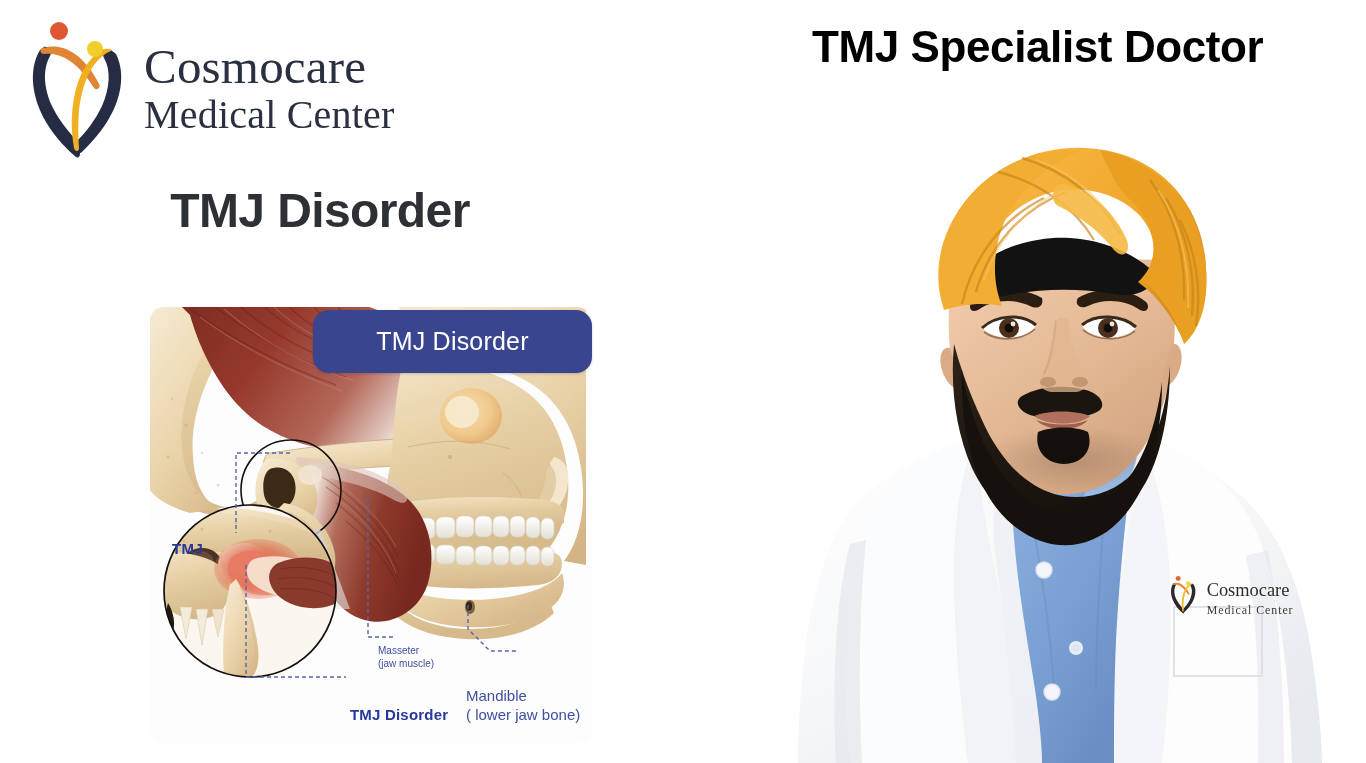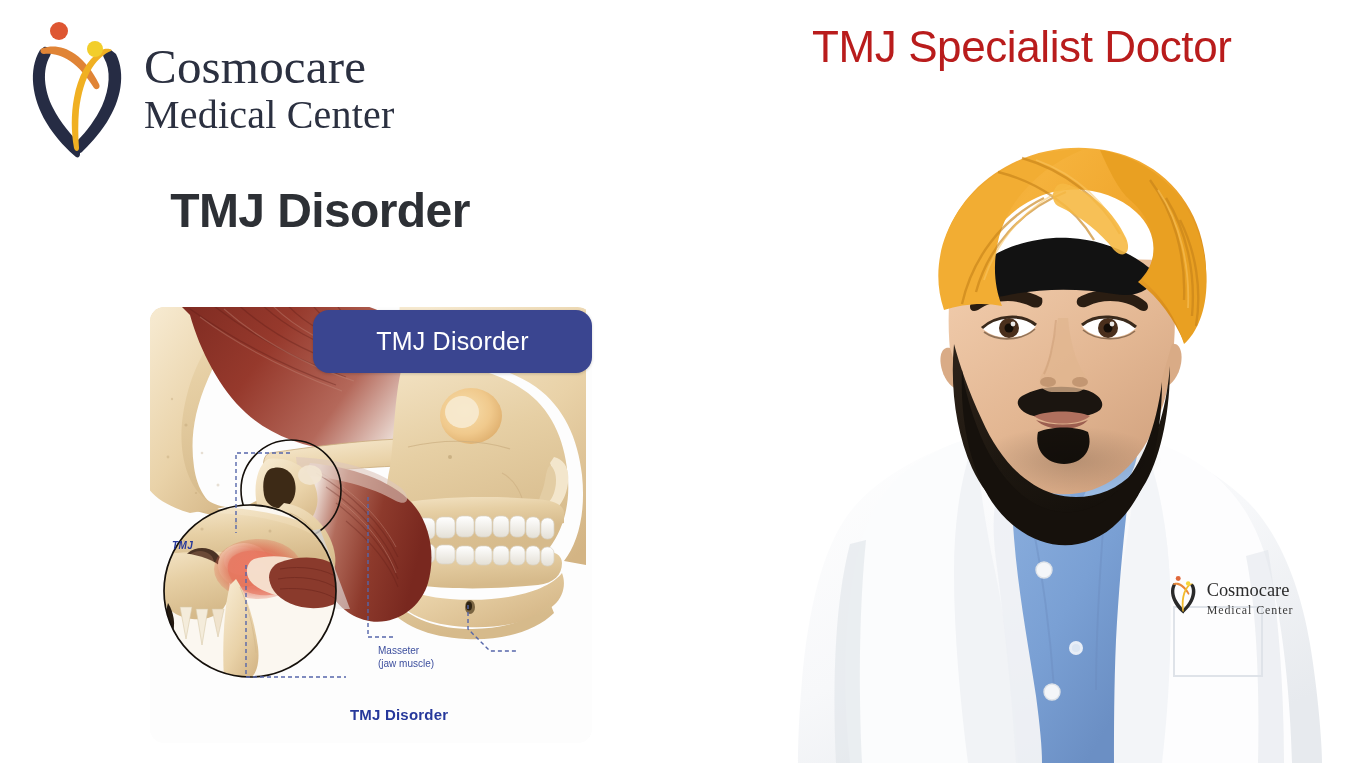--- a/index.html
+++ b/index.html
@@ -15,21 +15,21 @@
   
   .brand{position:absolute;left:22px;top:18px;display:flex;align-items:center;gap:10px;}
   .brand-mark{width:112px;height:140px;flex:0 0 auto;}
   .brand-words{display:flex;flex-direction:column;line-height:1.0;}
   .brand-1{font-family:"Liberation Serif", serif;font-size:49px;color:#2b3040;letter-spacing:.2px;}
   .brand-2{font-family:"Liberation Serif", serif;font-size:40px;color:#2b3040;letter-spacing:.2px;margin-top:4px;}
 
   
   .page-title{
     position:absolute;left:812px;top:22px;
-    font-size:44px;font-weight:normal;color:#b91c1c;letter-spacing:-.4px;
+    font-size:44px;font-weight:bold;color:#000000;letter-spacing:-.4px;
     white-space:nowrap;
   }
 
   
   .left-heading{
     position:absolute;left:20px;top:186px;width:600px;
     text-align:center;color:#2d3035;
     font-size:48px;font-weight:bold;line-height:1.06;letter-spacing:-.6px;
   }
   .left-heading .l2{display:block;}
@@ -44,21 +44,21 @@
   .badge{
     position:absolute;left:313px;top:310px;width:279px;height:63px;
     background:#3a4590;border-radius:16px;
     display:flex;align-items:center;justify-content:center;
     color:#ffffff;font-size:25px;letter-spacing:.2px;
     box-shadow:0 1px 3px rgba(0,0,0,.18);
   }
 
   
   .lbl{position:absolute;color:#26389b;white-space:pre;}
-  .lbl-tmj{left:172px;top:540px;font-size:10px;font-weight:bold;letter-spacing:.4px;font-style:italic;}
+  .lbl-tmj{left:172px;top:540px;font-size:15px;font-weight:bold;letter-spacing:.4px;}
   .lbl-masseter{left:378px;top:645px;font-size:10px;color:#3d4f9e;line-height:1.28;text-align:left;font-weight:normal;}
   .lbl-mandible{left:466px;top:686px;font-size:15px;color:#3d4f9e;line-height:1.28;text-align:left;font-weight:normal;}
   .lbl-tmjd{left:350px;top:706px;font-size:15px;font-weight:bold;letter-spacing:.2px;}
 
   
   .doctor{position:absolute;left:770px;top:120px;width:580px;height:643px;}
   .doctor svg{display:block;width:580px;height:643px;}
 </style>
 </head>
 <body>
@@ -348,20 +348,22 @@
     </svg>
   </div>
 
   <div class="badge">
     <span>TMJ Disorder</span>
   </div>
 
   <div class="lbl lbl-tmj">TMJ</div>
   <div class="lbl lbl-masseter">Masseter
 (jaw muscle)</div>
+  <div class="lbl lbl-mandible">Mandible
+( lower jaw bone)</div>
   <div class="lbl lbl-tmjd">TMJ Disorder</div>
 
   <div class="doctor">
     <svg viewBox="0 0 580 643" xmlns="http://www.w3.org/2000/svg">
       <defs>
         <linearGradient id="gTurban" x1="0" y1="0" x2="1" y2="0.6">
           <stop offset="0%" stop-color="#e89a22"></stop>
           <stop offset="35%" stop-color="#f5b23c"></stop>
           <stop offset="70%" stop-color="#f0a62c"></stop>
           <stop offset="100%" stop-color="#d98e1c"></stop>

